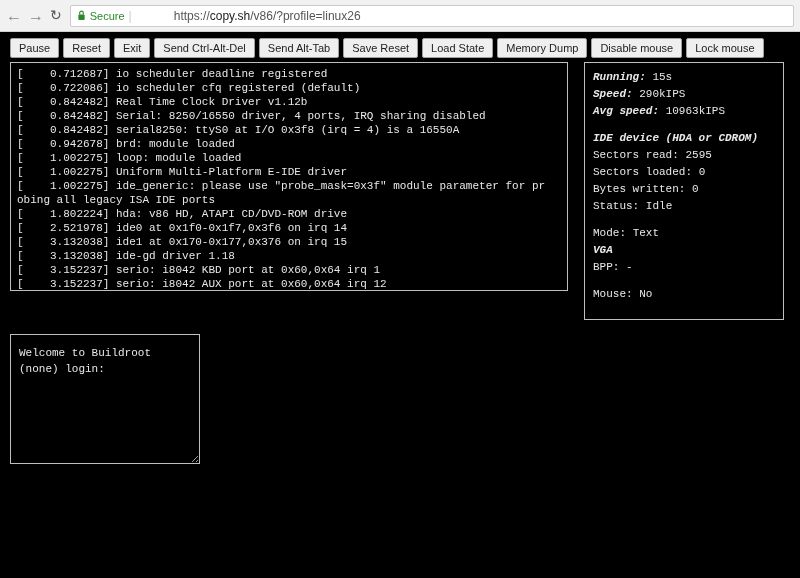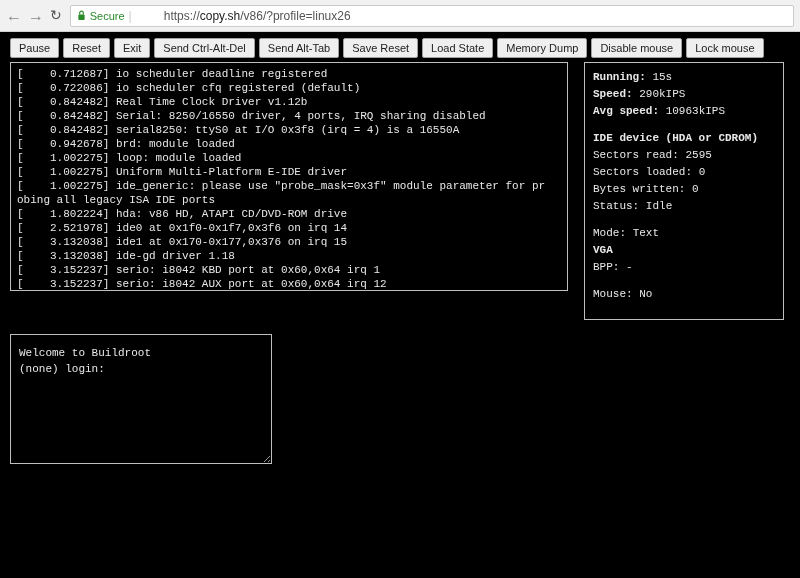--- a/index.html
+++ b/index.html
@@ -31,21 +31,21 @@
   border-radius: 2px;
   display: flex;
   align-items: center;
   padding: 0 6px;
   font-size: 12px;
   color: #333;
   text-align: right;
 }
 .secure { color: #2a8a2a; display: flex; align-items: center; gap: 4px; font-size: 11px; }
 .lock-icon { width: 9px; height: 11px; }
-.url-text { color: #555; margin-left: 4px; padding-left: 24px; }
+.url-text { color: #555; margin-left: 14px; padding-left: 24px; }
 .url-host { color: #222; }
 
 .page {
   background: #000;
   height: calc(578px - 32px);
   padding: 6px 10px 10px 10px;
   overflow: hidden;
 }
 .toolbar {
   display: flex;
@@ -85,24 +85,24 @@
   width: 200px;
   border: 1px solid #bfbfbf;
   background: #000;
   color: #e8e8e8;
   font-family: "Courier New", monospace;
   font-size: 11px;
   line-height: 17px;
   padding: 6px 8px;
 }
 .side .grp { margin-bottom: 10px; }
-.side b { font-weight: bold; }
+.side b { font-weight: bold; font-style: italic; }
 .serial-box {
   margin-top: 14px;
-  width: 262px;
+  width: 190px;
   height: 130px;
   border: 1px solid #bfbfbf;
   background: #000;
   color: #e8e8e8;
   font-family: "Courier New", monospace;
   font-size: 11px;
   line-height: 16px;
   padding: 10px 8px;
   white-space: pre;
   resize: both;

